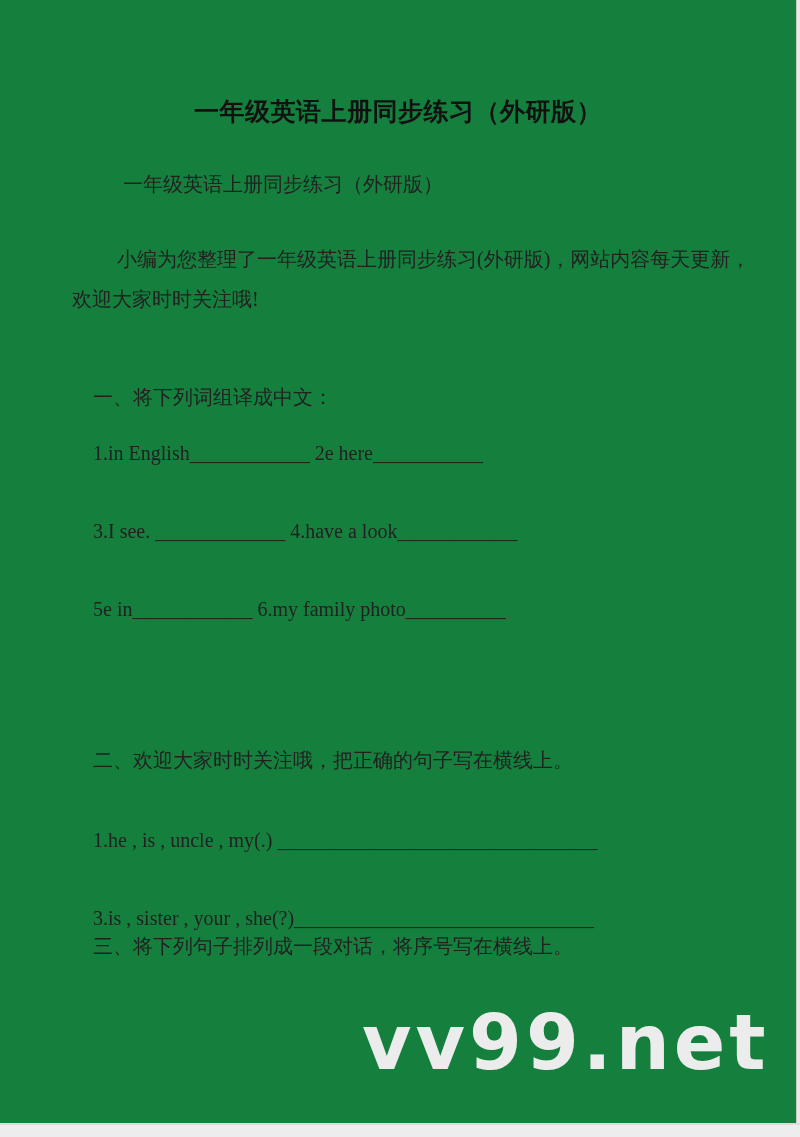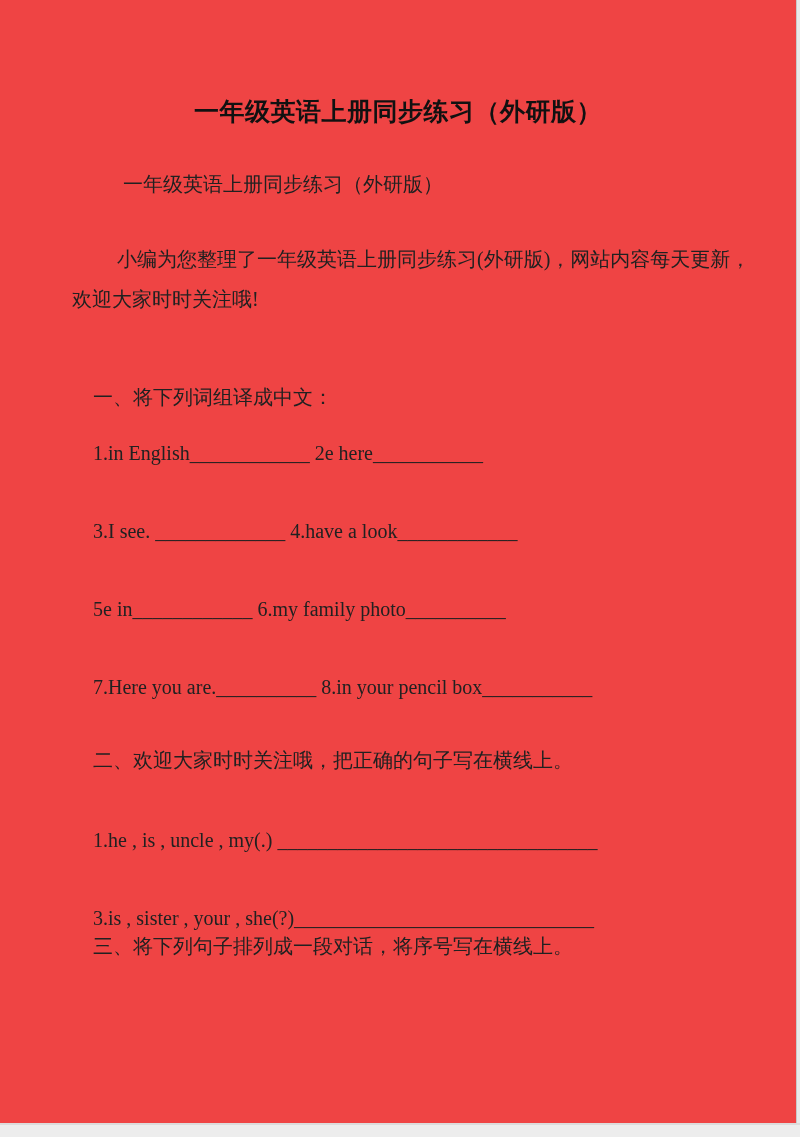--- a/index.html
+++ b/index.html
@@ -6,21 +6,21 @@
   html, body {
     width: 800px; height: 1137px;
     background: #e9e9e9;
     font-family: "Liberation Serif", "DejaVu Serif", serif;
     overflow: hidden;
   }
   .page {
     position: absolute;
     left: 0; top: 0;
     width: 797px; height: 1123px;
-    background: #ef4444;
+    background: #15803d;
     border-right: 1px solid #c9c9c9;
   }
   .doc-title {
     position: absolute;
     top: 95px; left: 0; right: 0;
     text-align: center;
     font-family: "DejaVu Sans", "Liberation Sans", sans-serif;
     font-weight: bold;
     font-size: 25px;
     color: #111111;
@@ -66,26 +66,26 @@
   <div class="line" style="top:286px; left:72px;">欢迎大家时时关注哦!</div>
 
   <div class="line" style="top:384px; left:93px;">一、将下列词组译成中文：</div>
 
   <div class="line" style="top:440px; left:93px;">1.in English____________ 2e here___________</div>
 
   <div class="line" style="top:518px; left:93px;">3.I see. _____________ 4.have a look____________</div>
 
   <div class="line" style="top:596px; left:93px;">5e in____________ 6.my family photo__________</div>
 
-  <div class="line" style="top:674px; left:93px;">7.Here you are.__________ 8.in your pencil box___________</div>
 
   <div class="line" style="top:747px; left:93px;">二、欢迎大家时时关注哦，把正确的句子写在横线上。</div>
 
   <div class="line" style="top:827px; left:93px;">1.he , is , uncle , my(.) ________________________________</div>
 
   <div class="line" style="top:905px; left:93px;">3.is , sister , your , she(?)______________________________</div>
 
   <div class="line" style="top:933px; left:93px;">三、将下列句子排列成一段对话，将序号写在横线上。</div>
 
+  <div class="watermark">vv99.net</div>
 
 </div>
 
 <div class="bottom-bar"></div>
 
 </body></html>

